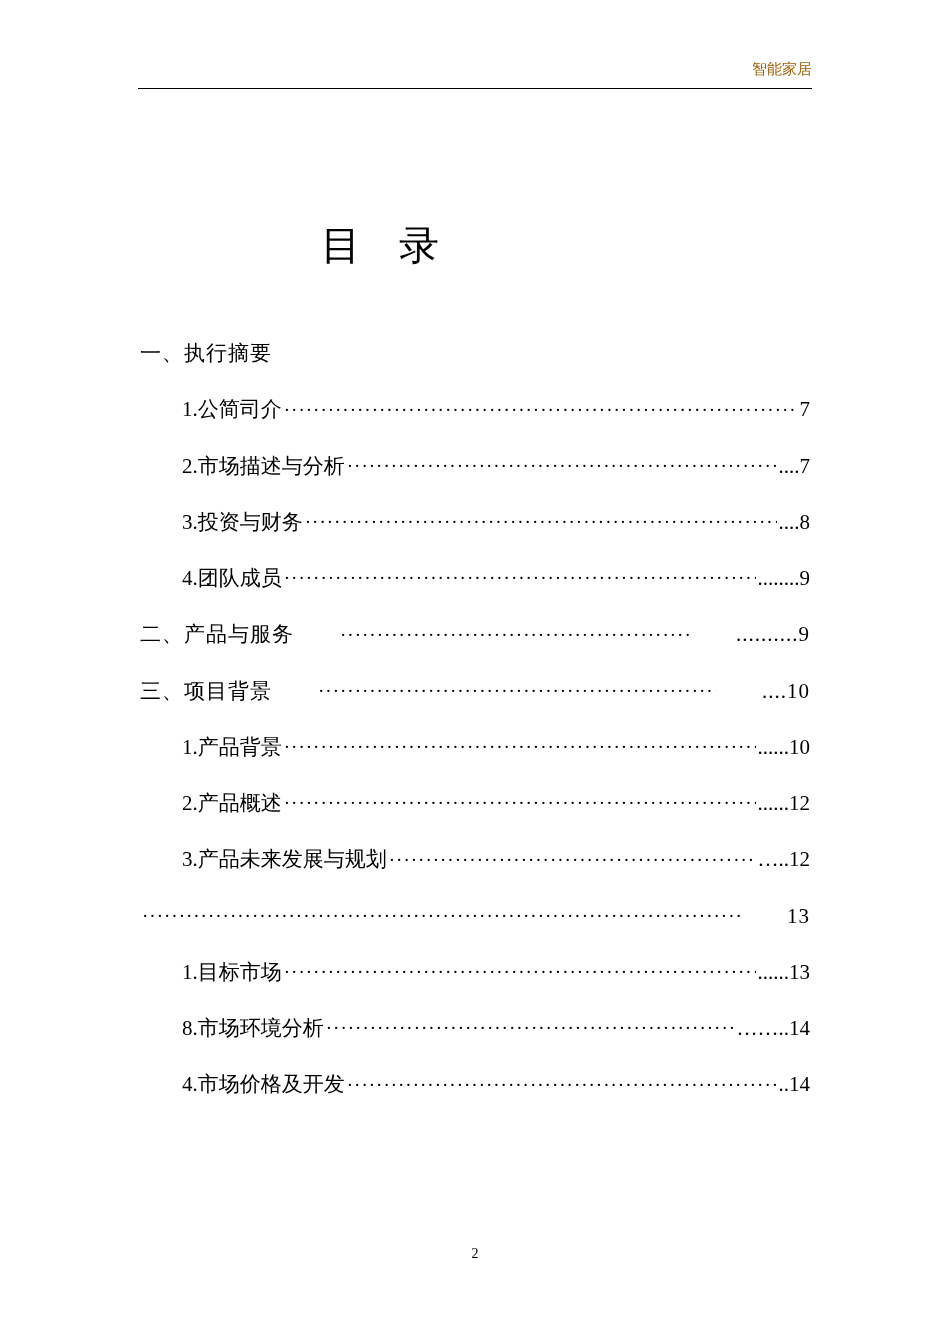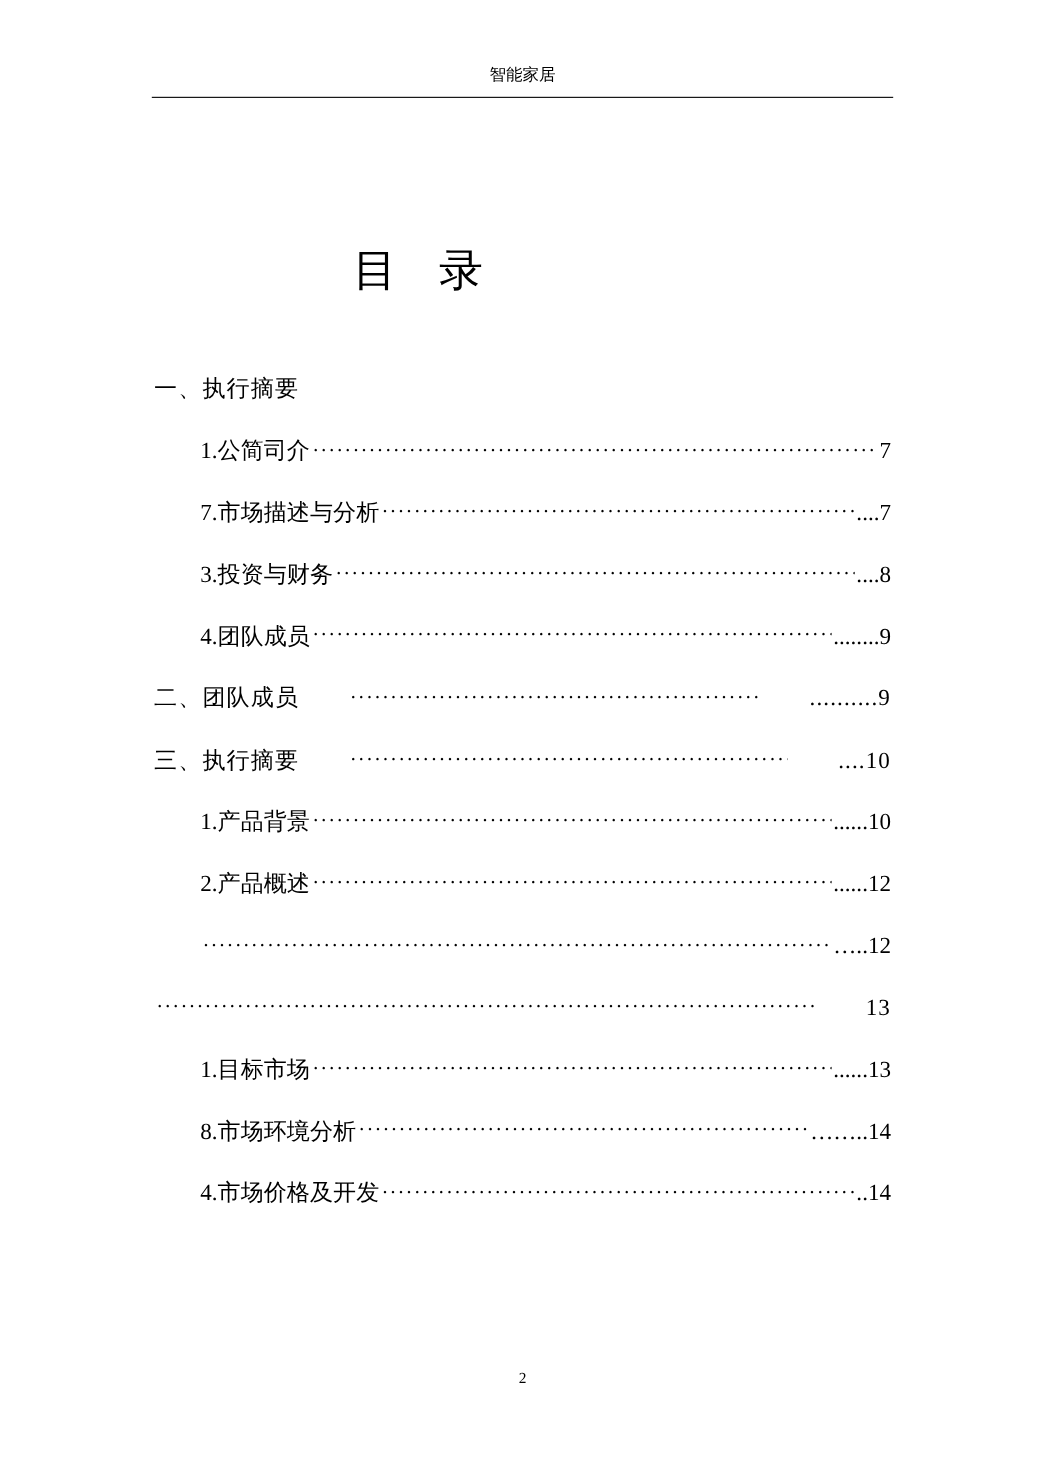--- a/index.html
+++ b/index.html
@@ -18,24 +18,24 @@
     background: #ffffff;
     box-sizing: border-box;
     overflow: hidden;
   }
   
   .header {
     position: absolute;
     top: 60px;
     left: 138px;
     width: 674px;
-    text-align: center;
+    text-align: right;
     font-size: 15px;
     line-height: 1.2;
-    color: #000000;
+    color: #a16207;
   }
   .header-rule {
     position: absolute;
     top: 88px;
     left: 138px;
     width: 674px;
     height: 0;
     border-top: 1px solid #000000;
   }
   
@@ -118,55 +118,56 @@
         <span class="toc-label">一、执行摘要</span>
         <span class="toc-dots"></span>
         <span class="toc-page"></span>
       </div>
       <div class="toc-entry level2">
         <span class="toc-label">1.公简司介</span>
         <span class="toc-dots">························································································································</span>
         <span class="toc-page">7</span>
       </div>
       <div class="toc-entry level2">
-        <span class="toc-label">7.市场描述与分析</span>
+        <span class="toc-label">2.市场描述与分析</span>
         <span class="toc-dots">························································································································</span>
         <span class="toc-page">....7</span>
       </div>
       <div class="toc-entry level2">
         <span class="toc-label">3.投资与财务</span>
         <span class="toc-dots">························································································································</span>
         <span class="toc-page">....8</span>
       </div>
       <div class="toc-entry level2">
         <span class="toc-label">4.团队成员</span>
         <span class="toc-dots">························································································································</span>
         <span class="toc-page">........9</span>
       </div>
       <div class="toc-entry level1">
-        <span class="toc-label">二、团队成员</span>
+        <span class="toc-label">二、产品与服务</span>
         <span class="toc-dots">························································································································</span>
         <span class="toc-page">..........9</span>
       </div>
       <div class="toc-entry level1">
-        <span class="toc-label">三、执行摘要</span>
+        <span class="toc-label">三、项目背景</span>
         <span class="toc-dots">························································································································</span>
         <span class="toc-page">....10</span>
       </div>
       <div class="toc-entry level2">
         <span class="toc-label">1.产品背景</span>
         <span class="toc-dots">························································································································</span>
         <span class="toc-page">......10</span>
       </div>
       <div class="toc-entry level2">
         <span class="toc-label">2.产品概述</span>
         <span class="toc-dots">························································································································</span>
         <span class="toc-page">......12</span>
       </div>
       <div class="toc-entry level2">
+        <span class="toc-label">3.产品未来发展与规划</span>
         <span class="toc-dots">························································································································</span>
         <span class="toc-page">…..12</span>
       </div>
       <div class="toc-entry level1">
         <span class="toc-dots">························································································································</span>
         <span class="toc-page">13</span>
       </div>
       <div class="toc-entry level2">
         <span class="toc-label">1.目标市场</span>
         <span class="toc-dots">························································································································</span>

